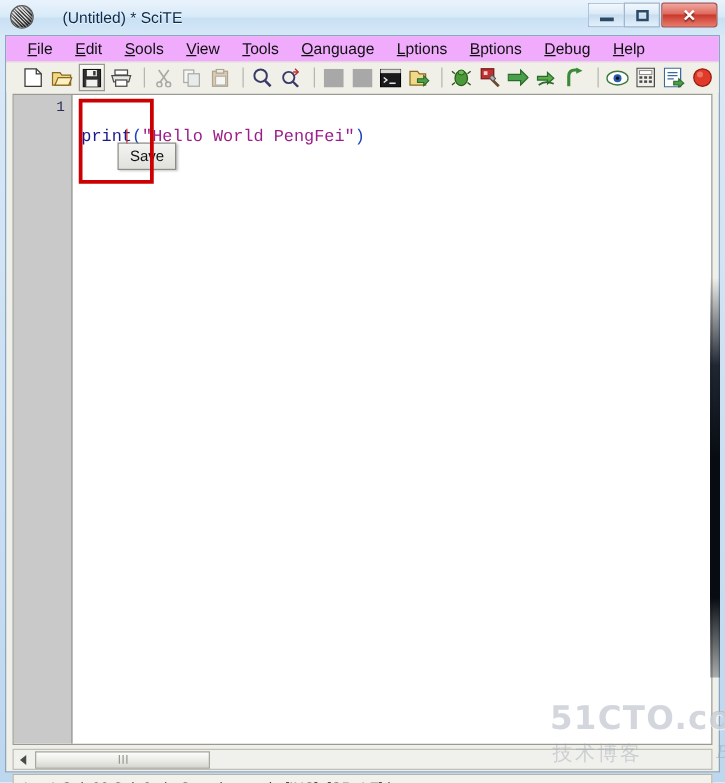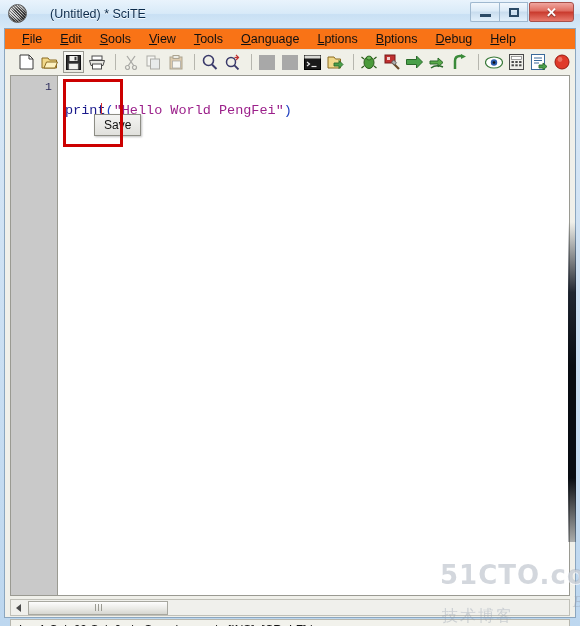--- a/index.html
+++ b/index.html
@@ -52,21 +52,21 @@
   .glyph-close{color:#ffffff;font-size:13px;font-weight:bold;line-height:1;text-shadow:0 1px 1px rgba(0,0,0,.45);}
 
   
   .client{
     position:absolute;left:4px;top:28px;width:572px;height:590px;
     background:#f0f0ea;border:1px solid #8ba6bf;box-sizing:border-box;
   }
   
   .menubar{
     position:absolute;left:0;top:0;width:570px;height:21px;
-    background:#f97316;display:flex;align-items:center;padding-left:8px;box-sizing:border-box;
+    background:#f0abfc;display:flex;align-items:center;padding-left:8px;box-sizing:border-box;
     border-bottom:1px solid #e3e3db;
   }
   .menu-item{
     font-size:12.5px;color:#111;padding:2px 9px;white-space:nowrap;cursor:default;
   }
   .menu-item u{text-decoration:underline;}
 
   
   .toolbar{
     position:absolute;left:0;top:21px;width:570px;height:24px;
@@ -157,21 +157,21 @@
   .wm{
     position:absolute;left:440px;top:560px;width:140px;height:60px;
     pointer-events:none;user-select:none;
   }
   .wm-main{
     position:absolute;left:0;top:0;font-size:26px;font-weight:bold;letter-spacing:1px;
     color:rgba(150,160,175,.42);font-family:"DejaVu Sans", sans-serif;
     text-shadow:0 1px 0 rgba(255,255,255,.7);
   }
   .wm-cn{
-    position:absolute;left:2px;top:46px;font-size:16px;letter-spacing:2px;
+    position:absolute;left:2px;top:33px;font-size:16px;letter-spacing:2px;
     color:rgba(150,160,175,.40);font-family:"DejaVu Sans", sans-serif;
   }
   .wm-blog{
     position:absolute;left:88px;top:34px;font-size:14px;font-style:italic;
     color:rgba(150,160,175,.45);font-family:"DejaVu Serif", serif;margin-left:45px;
   }
 </style>
 </head>
 <body>
 

